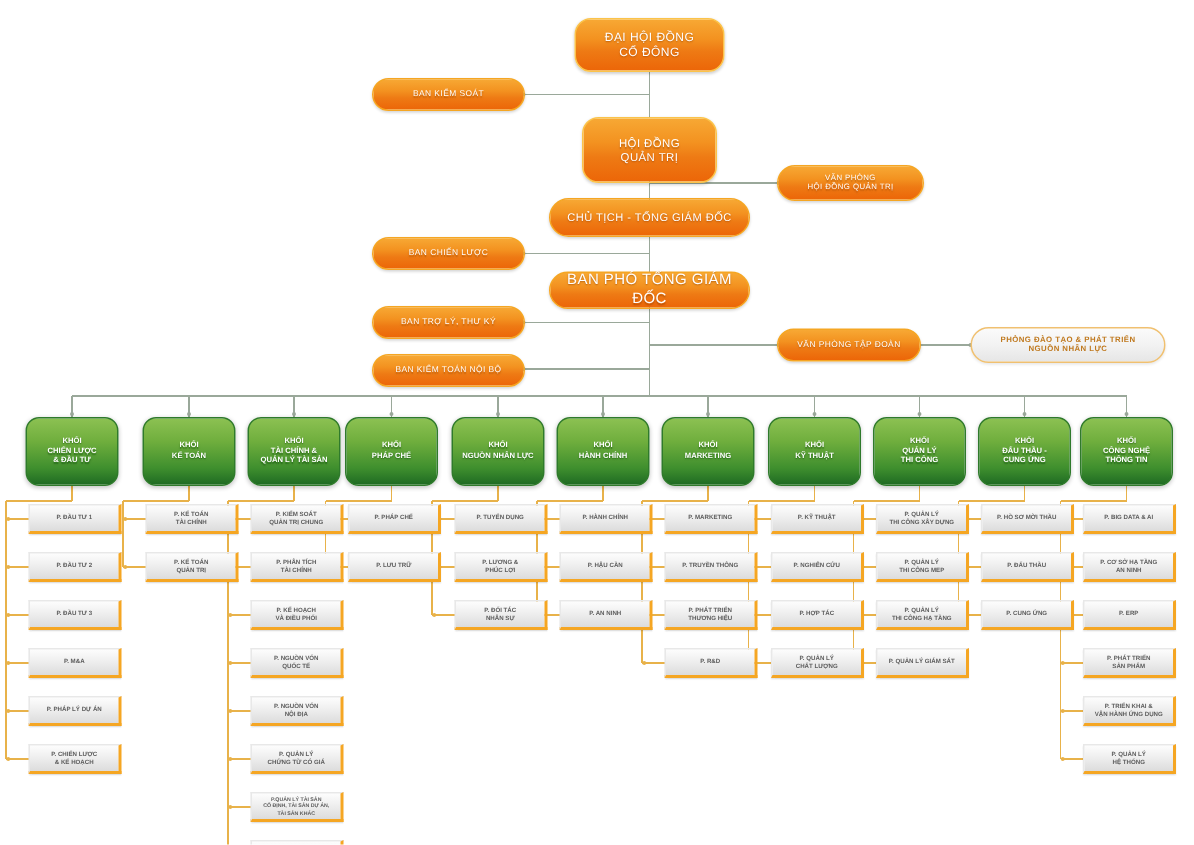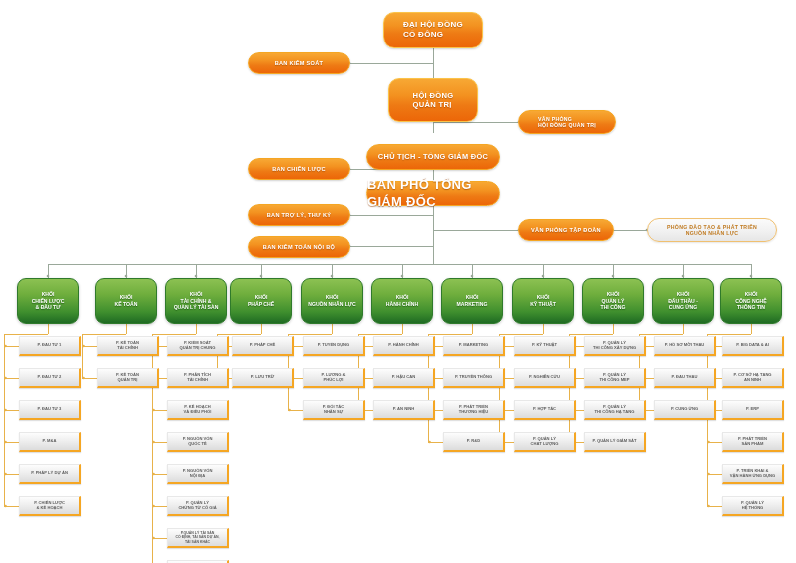--- a/index.html
+++ b/index.html
@@ -13,25 +13,26 @@
   #chart{position:absolute;left:0;top:0;width:796px;height:563px;}
 
   
   svg.lines{position:absolute;left:0;top:0;width:796px;height:563px;pointer-events:none;}
 
   
   .node{
     position:absolute;
     box-sizing:border-box;
     display:flex;align-items:center;justify-content:center;
+    text-align:center;
     color:#ffffff;
     letter-spacing:.3px;
     line-height:1.25;
     text-transform:uppercase;
-    font-weight:bold;
+    font-weight:normal;
     border-radius:9px;
     z-index:3;
   }
   .orange{
     background:linear-gradient(180deg,#f7a834 0%,#f39220 38%,#ee7a14 62%,#ec6608 100%);
     border:1.4px solid #f5a623;
     box-shadow:0 1px 2px rgba(0,0,0,.18);
     text-shadow:0 1px 1px rgba(140,60,0,.55);
   }
   .orange.big{border-radius:11px;border-width:1.8px;border-color:#fbc34a;}
@@ -275,25 +276,25 @@
   </svg>
 
   <div class="node orange big" style="left:383px;top:12px;width:100px;height:36px;font-size:8px;">ĐẠI HỘI ĐỒNG<br>CỔ ĐÔNG</div>
 
   <div class="node orange pill" style="left:248px;top:52px;width:102px;height:22px;font-size:5.6px;">BAN KIỂM SOÁT</div>
 
   <div class="node orange big" style="left:388px;top:78px;width:90px;height:44px;font-size:7.6px;">HỘI ĐỒNG<br>QUẢN TRỊ</div>
 
   <div class="node orange pill" style="left:518px;top:110px;width:98px;height:24px;font-size:5.2px;">VĂN PHÒNG<br>HỘI ĐỒNG QUẢN TRỊ</div>
 
-  <div class="node orange pill" style="left:366px;top:144px;width:134px;height:26px;font-size:7.4px;">CHỦ TỊCH - TỔNG GIÁM ĐỐC</div>
+  <div class="node orange pill" style="left:366px;top:132px;width:134px;height:26px;font-size:7.4px;">CHỦ TỊCH - TỔNG GIÁM ĐỐC</div>
 
   <div class="node orange pill" style="left:248px;top:158px;width:102px;height:22px;font-size:5.6px;">BAN CHIẾN LƯỢC</div>
 
-  <div class="node orange pill" style="left:366px;top:181px;width:134px;height:25px;font-size:13px;">BAN PHÓ TỔNG GIÁM ĐỐC</div>
+  <div class="node orange pill" style="left:366px;top:181px;width:134px;height:25px;font-size:10px;">BAN PHÓ TỔNG GIÁM ĐỐC</div>
 
   <div class="node orange pill" style="left:248px;top:204px;width:102px;height:22px;font-size:5.6px;">BAN TRỢ LÝ, THƯ KÝ</div>
 
   <div class="node orange pill" style="left:248px;top:236px;width:102px;height:22px;font-size:5.6px;">BAN KIỂM TOÁN NỘI BỘ</div>
 
   <div class="node orange pill" style="left:518px;top:219px;width:96px;height:22px;font-size:5.6px;">VĂN PHÒNG TẬP ĐOÀN</div>
 
   <div class="node pale" style="left:647px;top:218px;width:130px;height:24px;font-size:5.2px;font-weight:bold;text-transform:uppercase;display:flex;align-items:center;justify-content:center;text-align:center;line-height:1.25;position:absolute;box-sizing:border-box;z-index:3;">PHÒNG ĐÀO TẠO &amp; PHÁT TRIỂN<br>NGUỒN NHÂN LỰC</div>
 
   <div id="divisions-layer">

